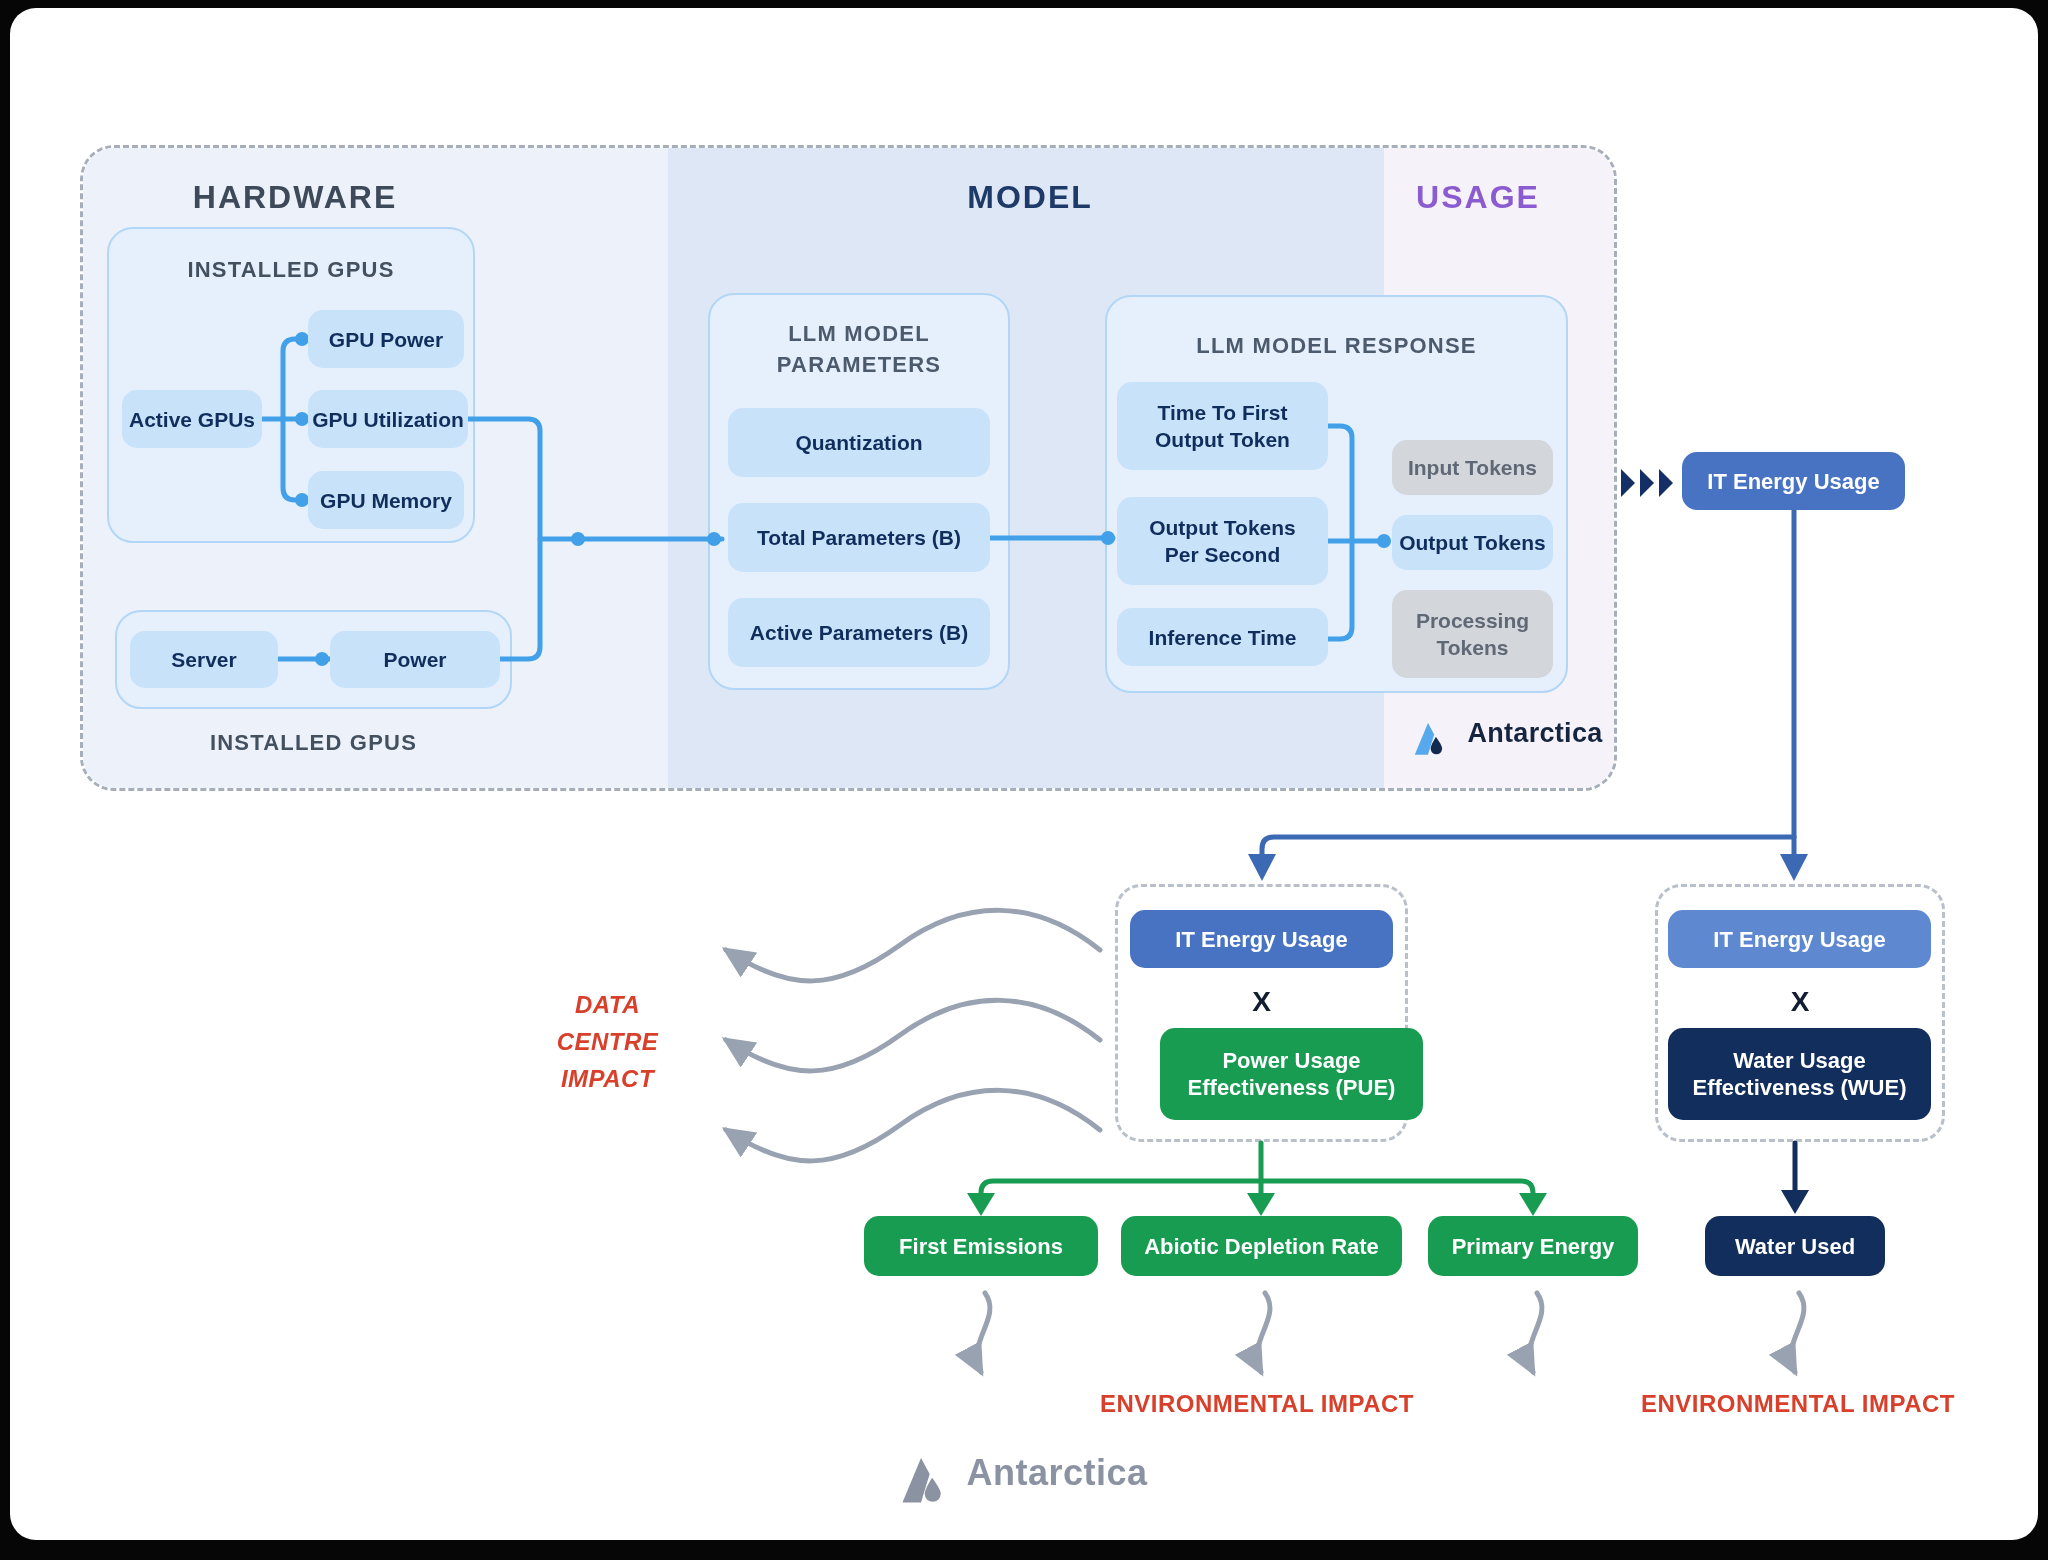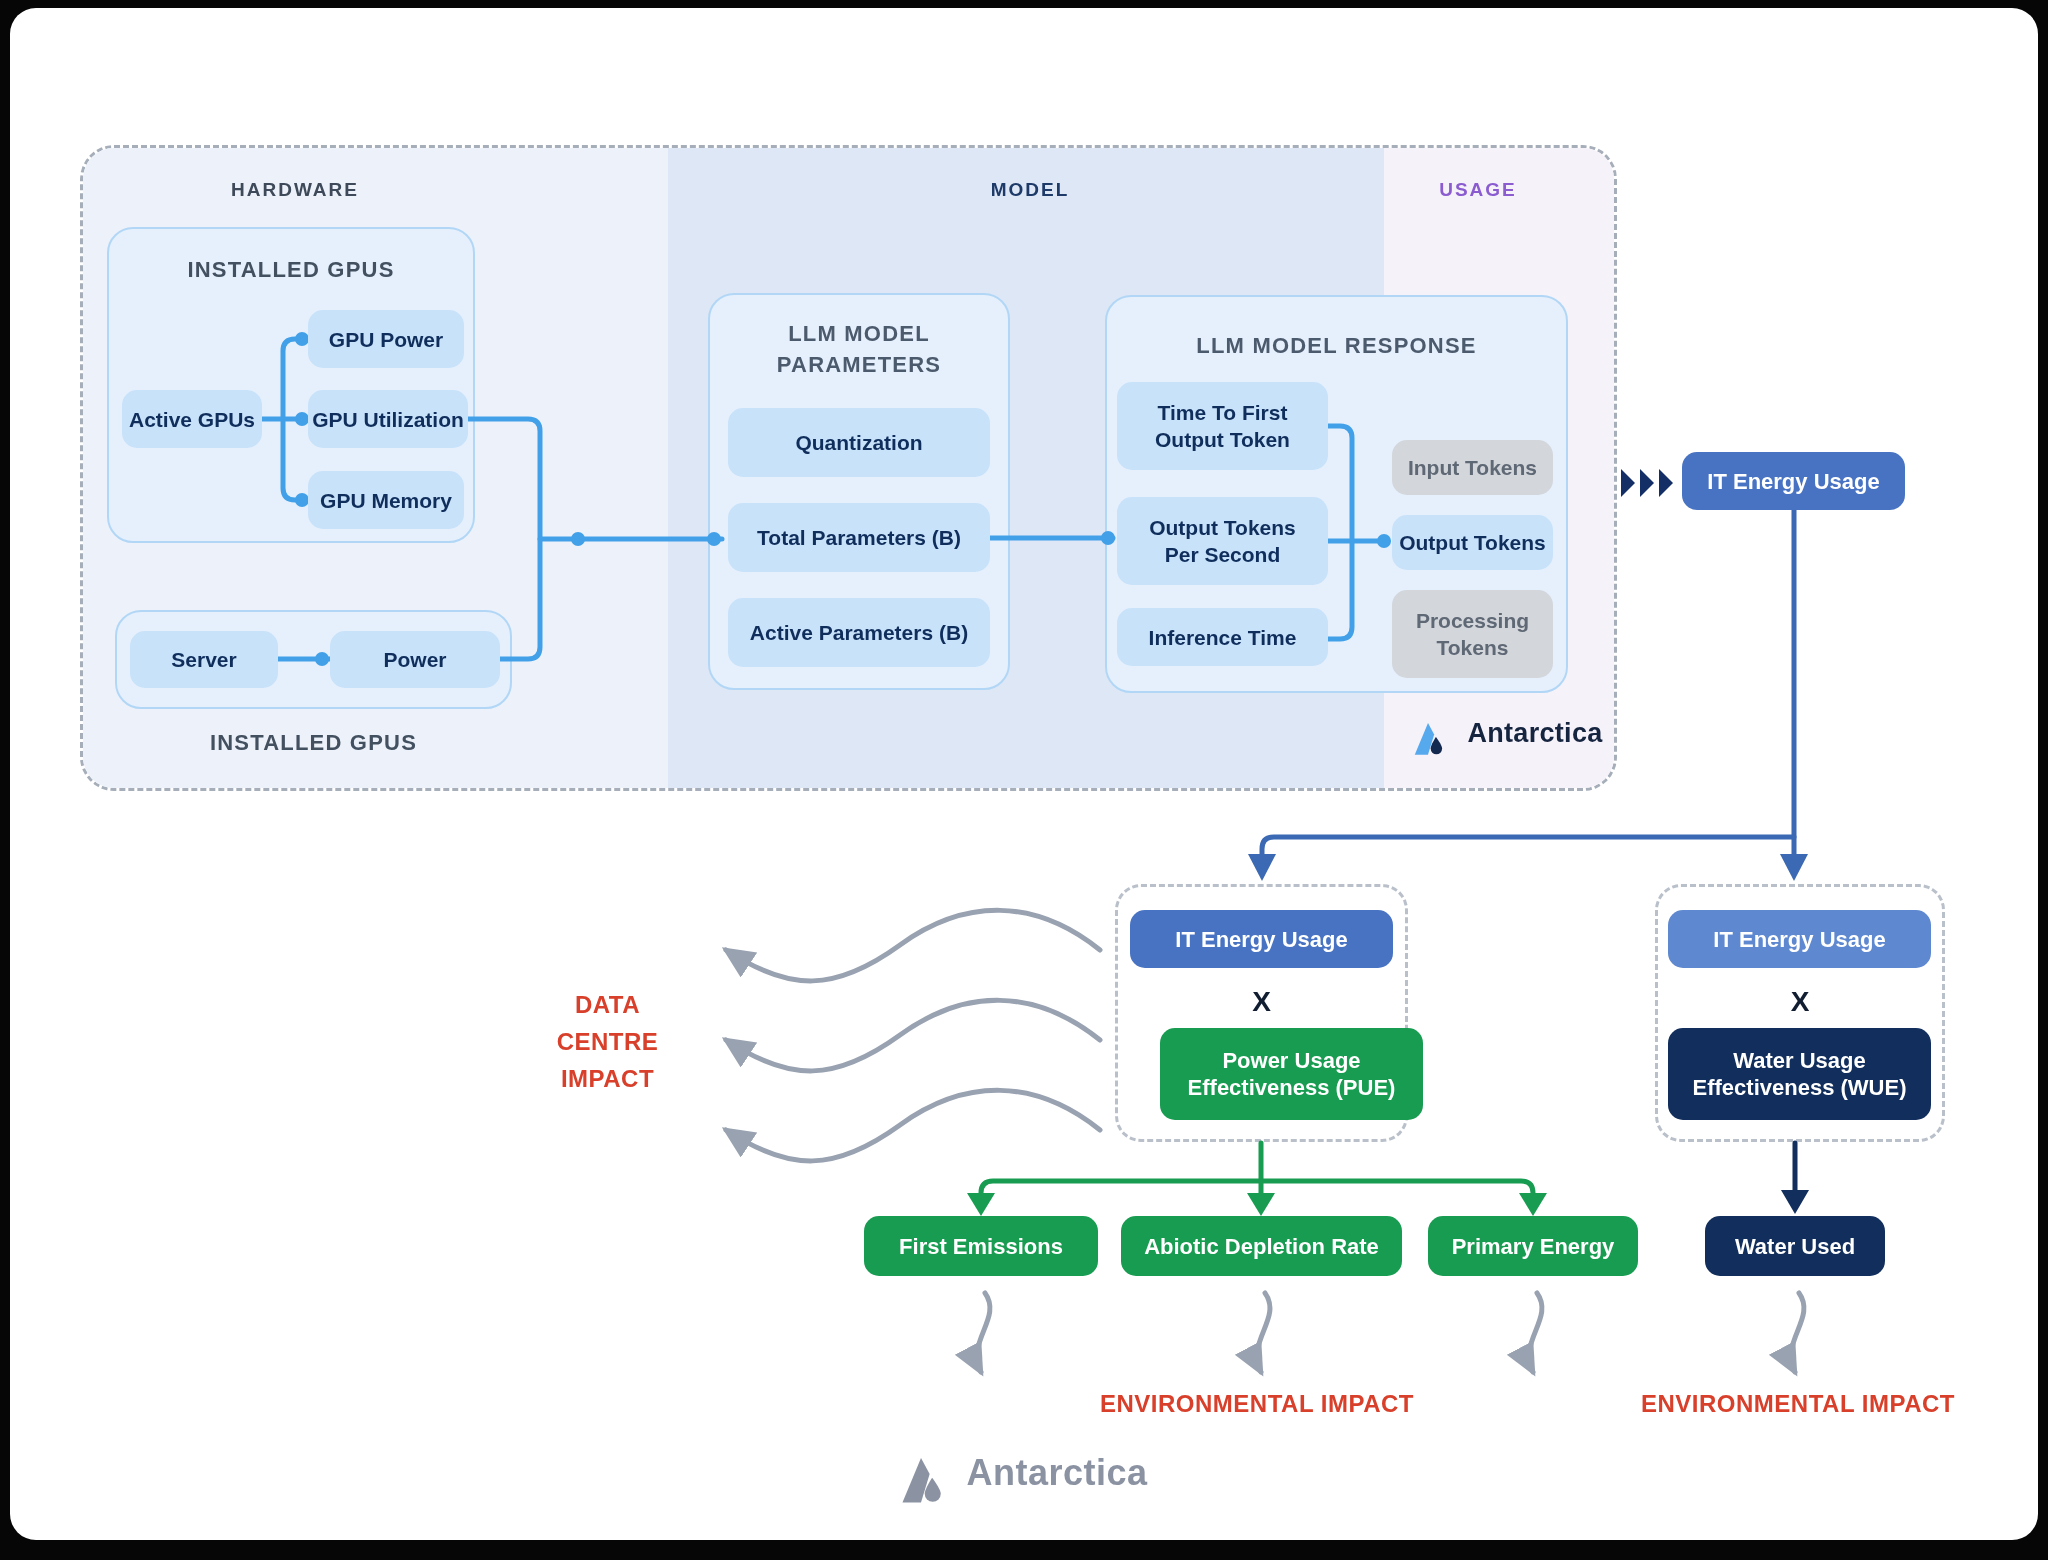--- a/index.html
+++ b/index.html
@@ -10,36 +10,36 @@
   .pre{white-space:pre-line;}
   #title{top:34px;left:0;right:0;text-align:center;font-size:44px;font-weight:700;color:#14335f;letter-spacing:.5px;z-index:8;}
 
   
   #bigbox{left:80px;top:145px;width:1537px;height:646px;border:3.5px dashed #a6aeb9;border-radius:34px;overflow:hidden;z-index:1;}
   .sect{position:absolute;top:0;bottom:0;}
   #sect-hw{left:0;width:585px;background:#edf2fa;}
   #sect-md{left:585px;width:716px;background:#dee7f6;}
   #sect-us{left:1301px;right:0;background:#f6f2fa;}
 
-  .sect-label{z-index:7;text-align:center;font-size:19px;font-weight:700;letter-spacing:2px;}
+  .sect-label{z-index:7;text-align:center;font-size:32px;font-weight:700;letter-spacing:2px;}
   .panel{background:#e5f0fc;border:2.5px solid #b2d7f6;border-radius:26px;z-index:3;}
   .panel-title{z-index:7;text-align:center;font-size:22px;font-weight:700;color:#43505f;letter-spacing:1.2px;line-height:31px;}
   .chip{z-index:6;background:#c8e2fa;border-radius:15px;display:flex;align-items:center;justify-content:center;
         text-align:center;font-size:21px;font-weight:700;color:#102e5c;line-height:27px;}
   .chip.gray{background:#d3d6db;color:#5f6875;}
   .btn{z-index:6;border-radius:15px;display:flex;align-items:center;justify-content:center;text-align:center;
        color:#ffffff;font-size:22px;font-weight:700;line-height:27px;}
   .btn.blue{background:#4873c2;}
   .btn.blue-light{background:#5e88cf;}
   .btn.green{background:#189c51;}
   .btn.navy{background:#112e5c;}
   .dashed-group{z-index:2;border:3px dashed #b9c0ca;border-radius:26px;background:transparent;}
   .xmark{z-index:6;text-align:center;font-size:28px;font-weight:800;color:#111d31;}
   .red-label{z-index:6;color:#d8402b;font-weight:700;font-size:24px;text-align:center;letter-spacing:.5px;}
-  #dci{line-height:37px;}
+  #dci{line-height:37px;font-style:italic;}
   .brand-row{z-index:6;display:flex;align-items:flex-start;justify-content:center;gap:24px;}
   .brand-text-navy{font-size:27px;font-weight:800;color:#16253f;letter-spacing:.3px;}
   .brand-text-gray{font-size:36px;font-weight:800;color:#8b93a3;letter-spacing:.5px;}
   #overlay{position:absolute;left:0;top:0;z-index:4;pointer-events:none;}
 </style>
 </head>
 <body>
 
 <div id="page">
   <div id="card" class="abs"></div>

